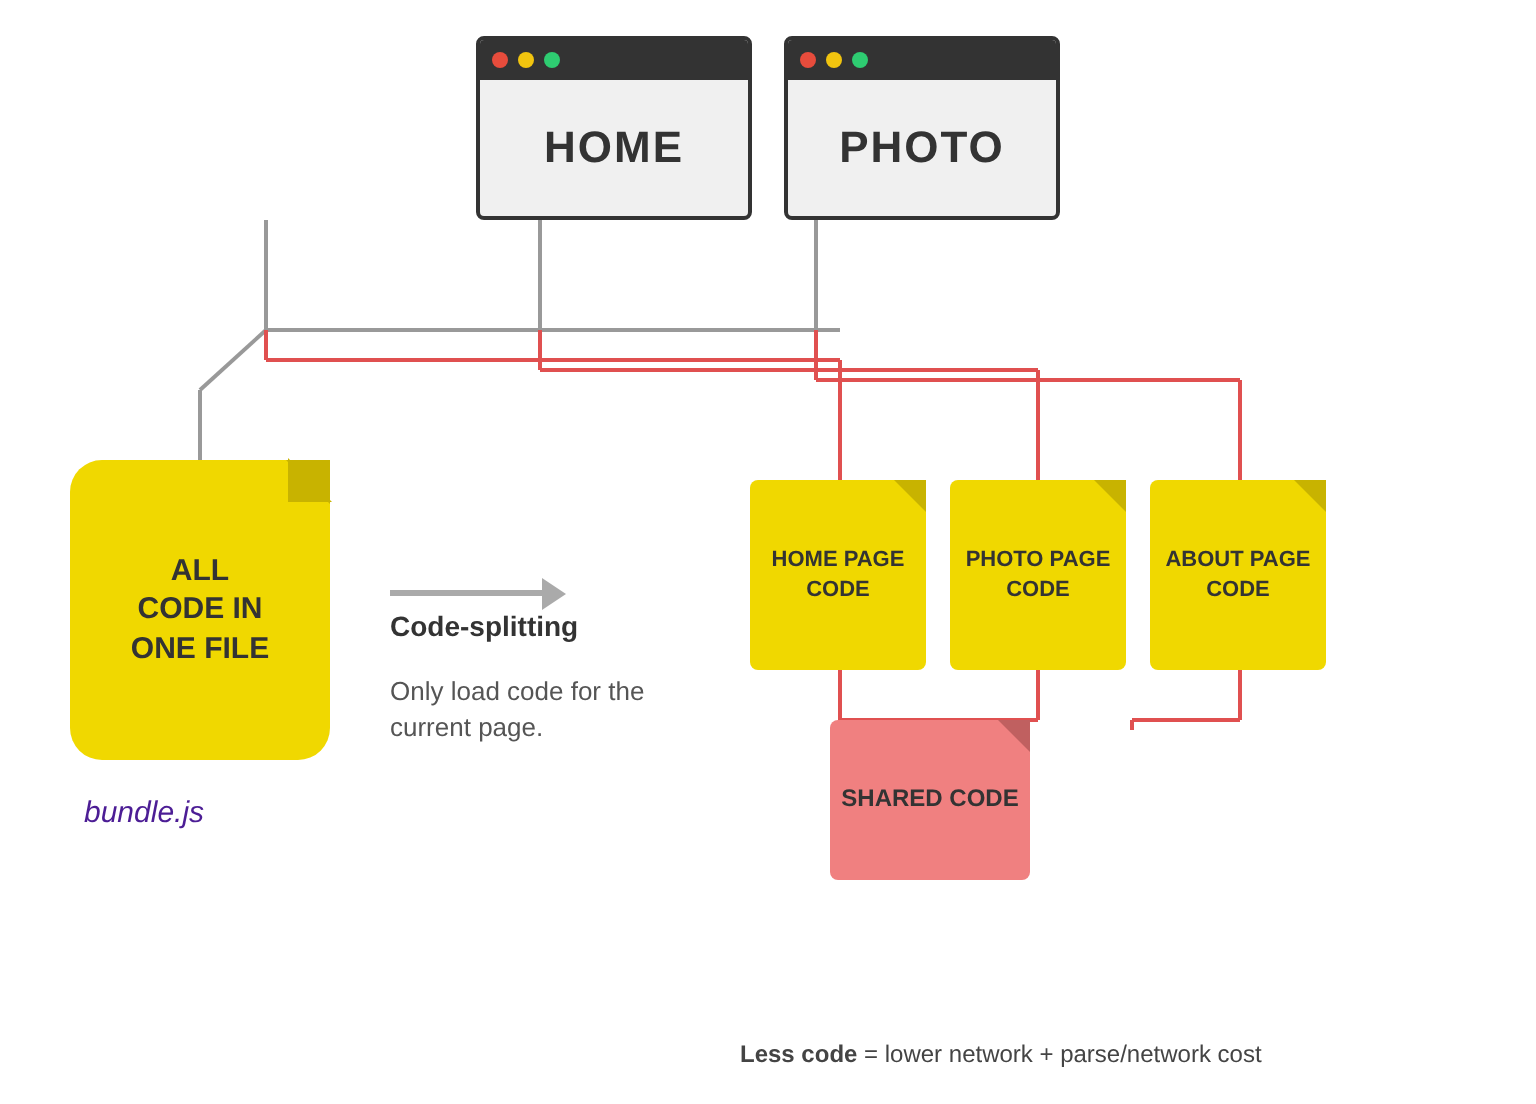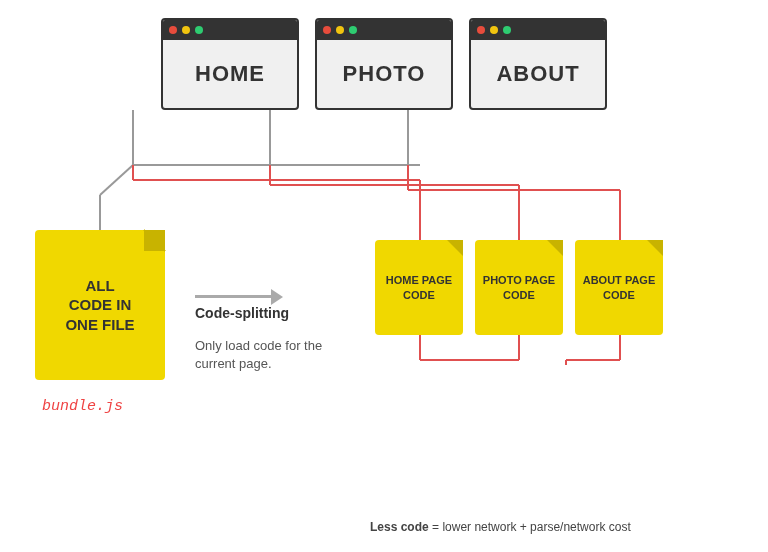--- a/index.html
+++ b/index.html
@@ -80,21 +80,21 @@
     }
 
     
     .big-file {
       position: absolute;
       top: 230px;
       left: 35px;
       width: 130px;
       height: 150px;
       background: #f0d800;
-      border-radius: 4px;
+      border-radius: 16px;
       display: flex;
       align-items: center;
       justify-content: center;
     }
 
     .big-file::before {
       content: '';
       position: absolute;
       top: -1px;
       right: -1px;
@@ -235,22 +235,22 @@
       line-height: 1.3;
       z-index: 1;
     }
 
     
     .bundle-label {
       position: absolute;
       top: 398px;
       left: 42px;
       font-size: 15px;
-      color: #ef4444;
-      font-family: Liberation Mono, monospace;
+      color: #4c1d95;
+      font-family: Liberation Sans, sans-serif;
       font-style: italic;
     }
 
     
     .bottom-legend {
       position: absolute;
       bottom: 18px;
       left: 370px;
       font-size: 12px;
       color: #444;
@@ -316,30 +316,20 @@
       <div class="browser-titlebar">
         <div class="dot dot-red"></div>
         <div class="dot dot-yellow"></div>
         <div class="dot dot-green"></div>
       </div>
       <div class="browser-content">
         <span class="browser-label">PHOTO</span>
       </div>
     </div>
 
-    <div class="browser-window">
-      <div class="browser-titlebar">
-        <div class="dot dot-red"></div>
-        <div class="dot dot-yellow"></div>
-        <div class="dot dot-green"></div>
-      </div>
-      <div class="browser-content">
-        <span class="browser-label">ABOUT</span>
-      </div>
-    </div>
   </div>
 
   <div class="big-file">
     <div class="big-file-corner"></div>
     <div class="big-file-label">ALL<br>CODE IN<br>ONE FILE</div>
   </div>
 
   <div class="arrow-right">
     <div class="arrow-line"></div>
   </div>
@@ -363,20 +353,25 @@
 CODE</div>
   </div>
 
   <div class="small-file" style="top:240px; left:575px;">
     <div class="small-file-corner"></div>
     <div class="small-file-label">ABOUT
 PAGE
 CODE</div>
   </div>
 
+  <div class="shared-file" style="top:360px; left:415px;">
+    <div class="shared-file-corner"></div>
+    <div class="shared-file-label">SHARED
+CODE</div>
+  </div>
 
   <div class="bundle-label">bundle.js</div>
 
   <div class="bottom-legend">
     <strong>Less code</strong><span> = lower network + parse/network cost</span>
   </div>
 
 </div>
 
 </body></html>

